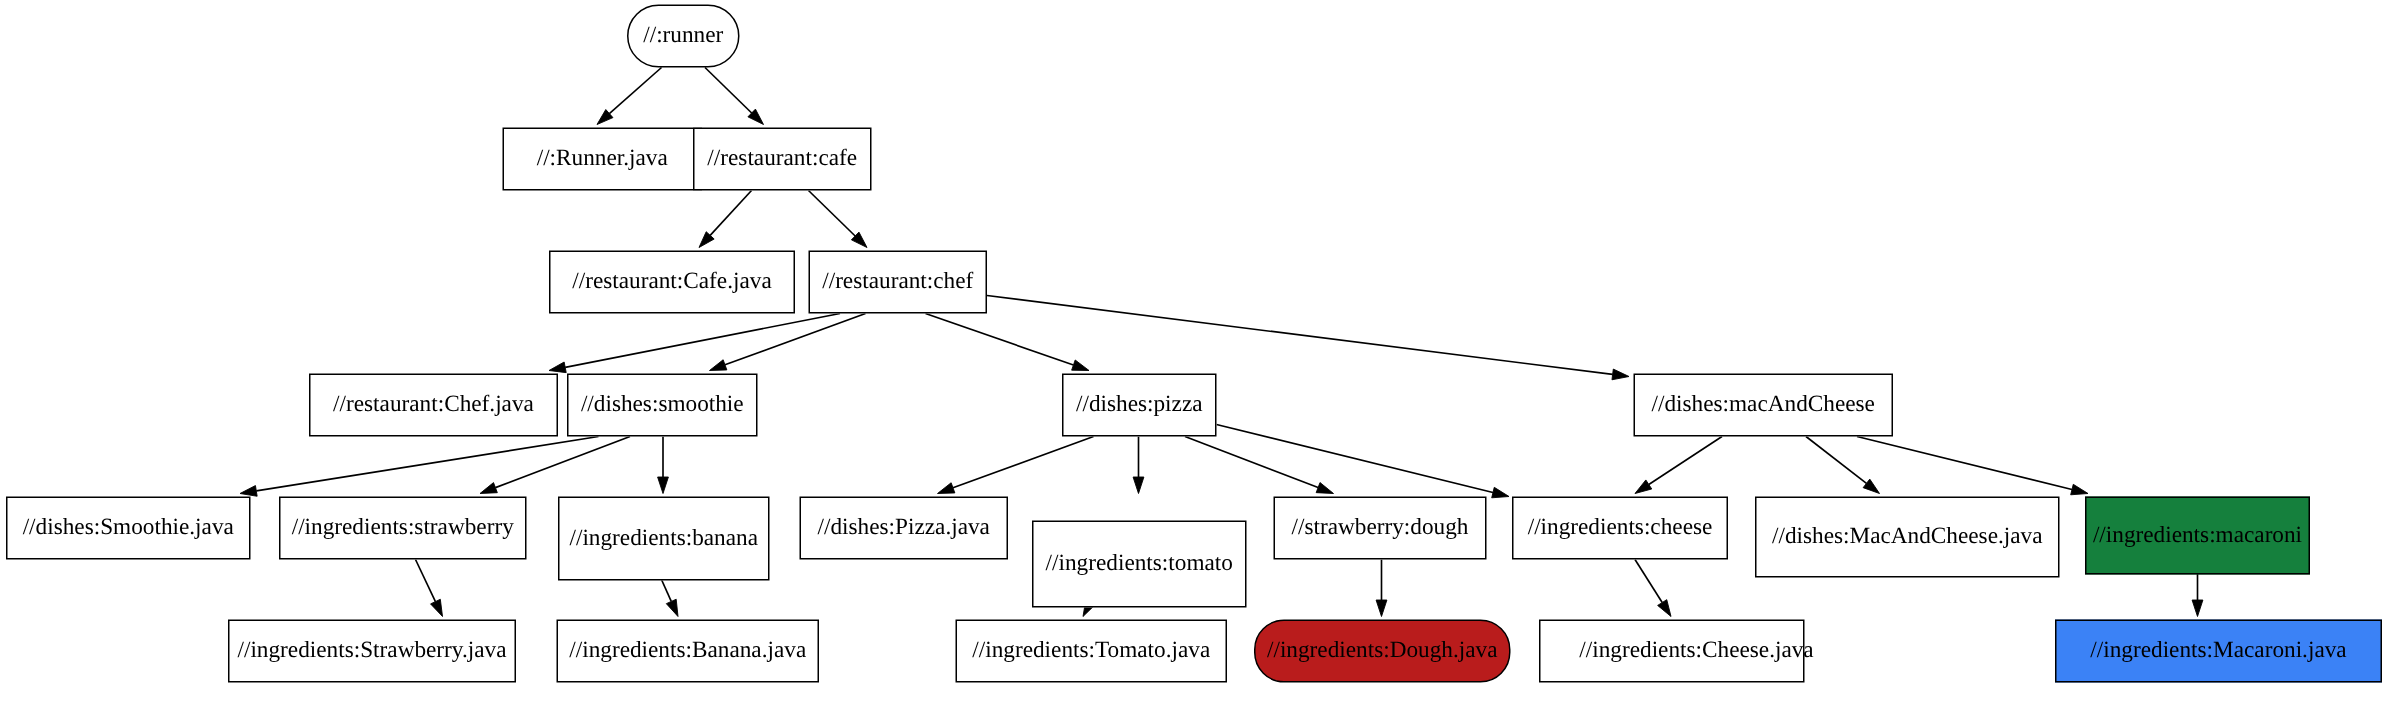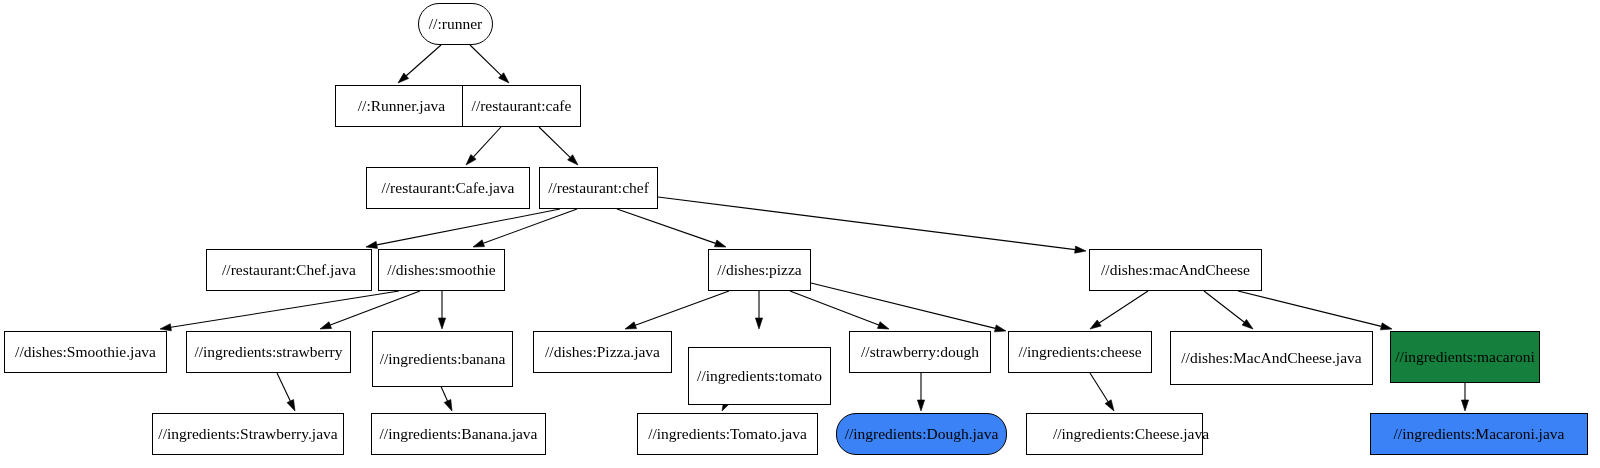--- a/index.html
+++ b/index.html
@@ -162,21 +162,21 @@
       </div>
       <div class="node-box" style="left: 152px; top: 413px; width: 192px; height: 42px; border-color: rgb(0, 0, 0); background: rgb(255, 255, 255);">
         <span class="node-label">//ingredients:Strawberry.java</span>
       </div>
       <div class="node-box" style="left: 371px; top: 413px; width: 175px; height: 42px; border-color: rgb(0, 0, 0); background: rgb(255, 255, 255);">
         <span class="node-label">//ingredients:Banana.java</span>
       </div>
       <div class="node-box" style="left: 637px; top: 413px; width: 181px; height: 42px; border-color: rgb(0, 0, 0); background: rgb(255, 255, 255);">
         <span class="node-label">//ingredients:Tomato.java</span>
       </div>
-      <div class="node-box" style="left: 836px; top: 413px; width: 171px; height: 42px; border-color: rgb(0, 0, 0); background: #3b82f6; border-radius: 20px;">
+      <div class="node-box" style="left: 836px; top: 413px; width: 171px; height: 42px; border-color: rgb(0, 0, 0); background: #b91c1c; border-radius: 20px;">
         <span class="node-label">//ingredients:Dough.java</span>
       </div>
       <div class="node-box" style="left: 1026px; top: 413px; width: 177px; height: 42px; border-color: rgb(0, 0, 0); background: rgb(255, 255, 255); padding-left: 33px;">
         <span class="node-label">//ingredients:Cheese.java</span>
       </div>
       <div class="node-box" style="left: 1370px; top: 413px; width: 218px; height: 42px; border-color: rgb(0, 0, 0); background: #3b82f6;">
         <span class="node-label">//ingredients:Macaroni.java</span>
       </div>
     </div>
 </div>

